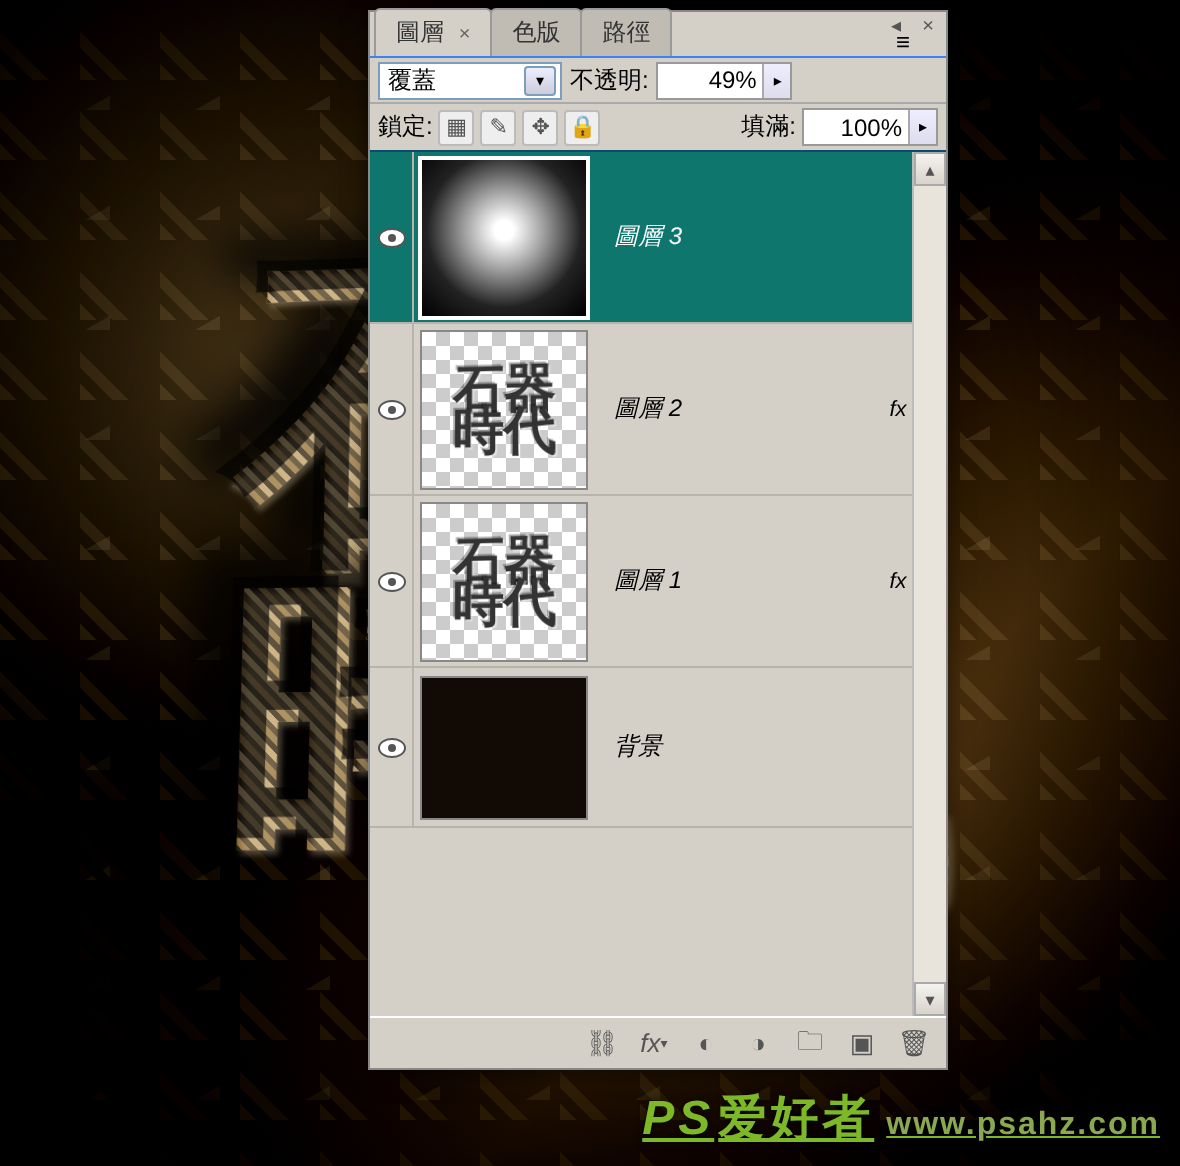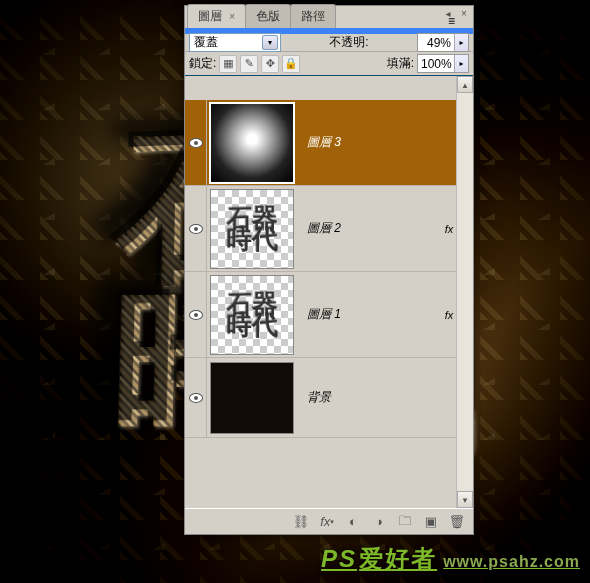--- a/index.html
+++ b/index.html
@@ -62,45 +62,45 @@
     padding:3px 10px 3px 10px; font-size:12px;
     background:#c0bcb4; border:1px solid #999; border-bottom:none;
     border-radius:3px 3px 0 0; margin-right:-1px; color:#333;
     position:relative;
   }
   .tab.active { background:#d4d0c8; z-index:2; }
   .tab .close { margin-left:4px; font-size:10px; color:#666; }
 
   .opt-row {
     display:flex; align-items:center; height:24px; padding:2px 4px;
-    border-top:6px solid #3b82f6; border-bottom:1px solid #aaa; gap:4px;justify-content:space-between;
+    border-top:1px solid #3b82f6; border-bottom:1px solid #aaa; gap:4px;
   }
   .blend {
     flex:0 0 92px; height:19px; border:1px solid #7b9ebd; background:#fff;
     display:flex; align-items:center; justify-content:space-between; padding:0 2px 0 4px;
   }
   .blend .arrow { width:16px; height:15px; background:linear-gradient(#eef,#ccd); border:1px solid #7b9ebd; border-radius:2px; display:flex; align-items:center; justify-content:center; }
   .lbl-inline { font-size:12px; }
   .pct-field {
     height:19px; border:1px solid #999; background:#fff; display:flex; align-items:center;
   }
-  .pct-field .val { width:36px; padding:0 3px; text-align:right; font-size:12px; }
+  .pct-field .val { width:52px; padding:0 3px; text-align:right; font-size:12px; }
   .pct-field .step { width:14px; height:17px; background:linear-gradient(#eef,#dde); border-left:1px solid #aaa; display:flex; align-items:center; justify-content:center; }
 
   .lock-row {
     display:flex; align-items:center; height:24px; padding:2px 4px; gap:3px;
     border-bottom:1px solid #0c4a6e;
   }
   .lock-ico { width:18px; height:18px; border:1px solid #bbb; background:#eee; border-radius:2px; display:flex; align-items:center; justify-content:center; font-size:11px; color:#555; }
 
   .layer-list { flex:1; background:#d4d0c8; overflow:hidden; position:relative; }
   .layer-row {
     display:flex; align-items:center; height:86px; border-bottom:1px solid #b8b4ac; background:#d4d0c8;
   }
-  .layer-row.selected { background:#a16207; color:#fff;margin-top:24px; }
+  .layer-row.selected { background:#0f766e; color:#fff; }
   .layer-row.selected .name { color:#fff; }
   .vis-col { width:22px; height:100%; display:flex; align-items:center; justify-content:center; border-right:1px solid #b8b4ac; }
   .eye { width:14px; height:10px; border:1px solid #555; border-radius:50%; position:relative; background:#fff; }
   .eye::after { content:""; position:absolute; left:4px; top:2px; width:4px; height:4px; border-radius:50%; background:#555; }
   .thumb-wrap { width:84px; height:80px; margin:3px; border:1px solid #888; background:#fff; position:relative; overflow:hidden; }
   .layer-row.selected .thumb-wrap { outline:2px solid #fff; outline-offset:-1px; }
   .name { flex:1; padding-left:10px; font-style: italic; font-size:12px; color:#000; }
   .fx-col { width:36px; text-align:center; font-size:11px; font-style:italic; padding-right:6px; position:relative; }
   .fx-col .tri { font-size:8px; margin-left:2px; }
   .lock-col { width:24px; text-align:center; font-size:12px; color:#555; }

